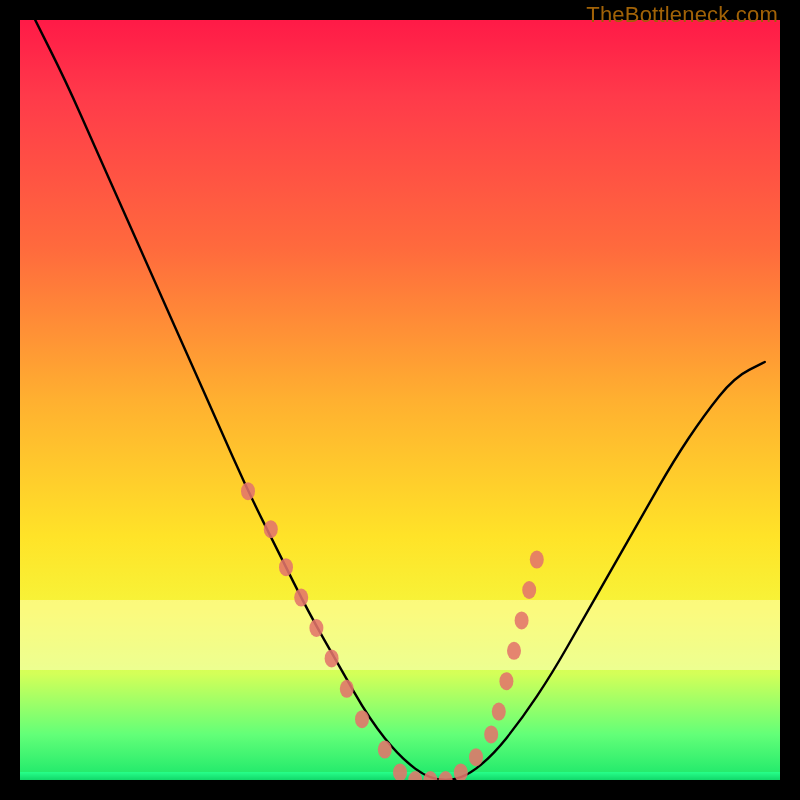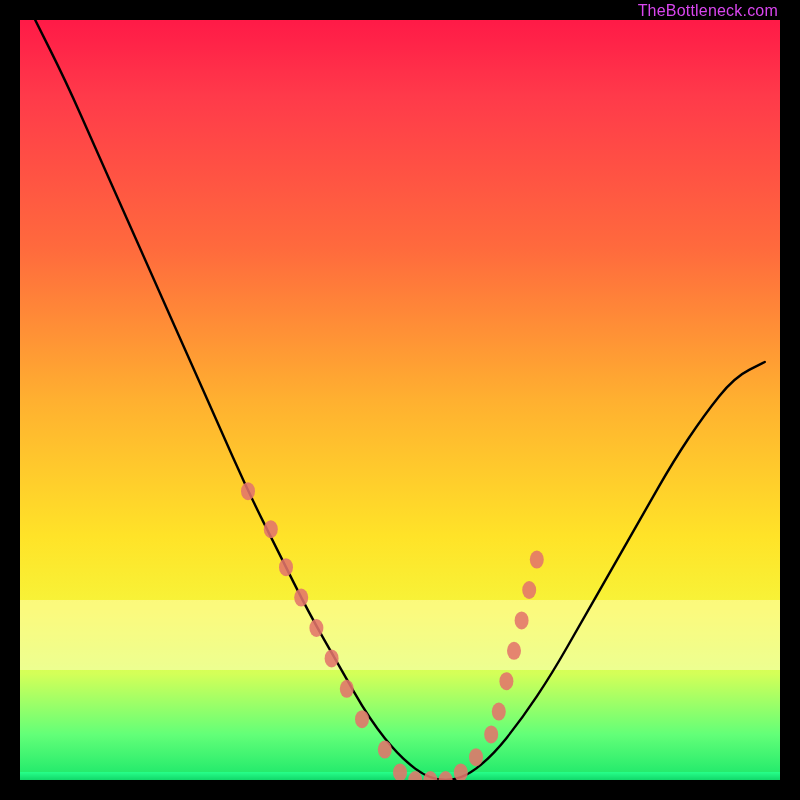--- a/index.html
+++ b/index.html
@@ -58,22 +58,22 @@
   svg.curve {
     position: absolute;
     left: 0; top: 0;
     width: 760px;
     height: 760px;
   }
   .watermark {
     position: absolute;
     top: 2px;
     right: 22px;
-    color: #d946ef;
-    font-size: 16px;
+    color: #a16207;
+    font-size: 22px;
     font-weight: 500;
     letter-spacing: 0.2px;
   }
 </style>
 </head>
 <body>
 
 <div class="frame">
   <div class="plot-area"></div>
   <div class="yellow-band"></div>

